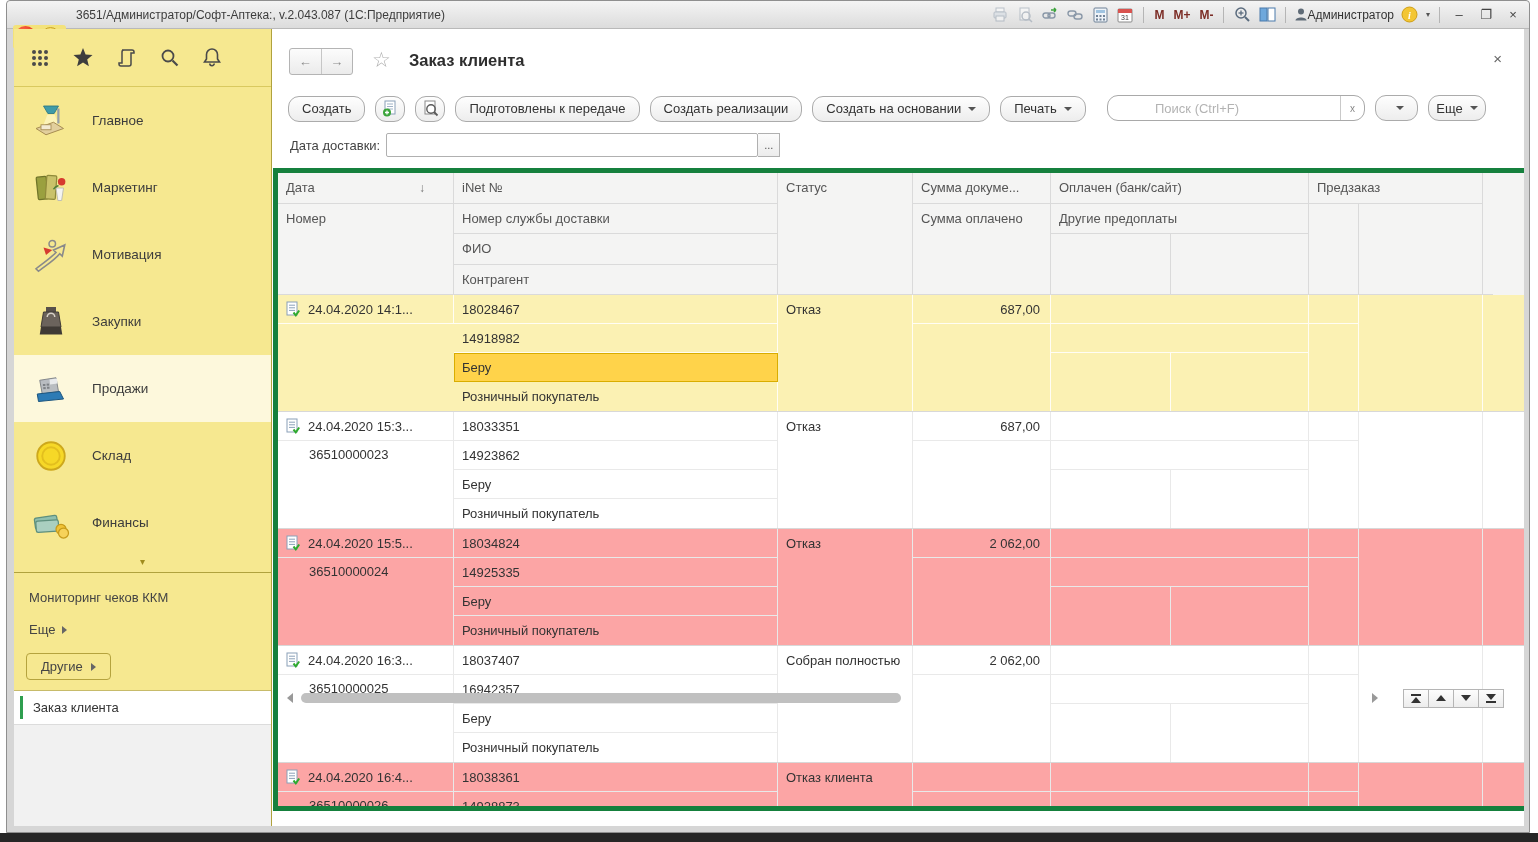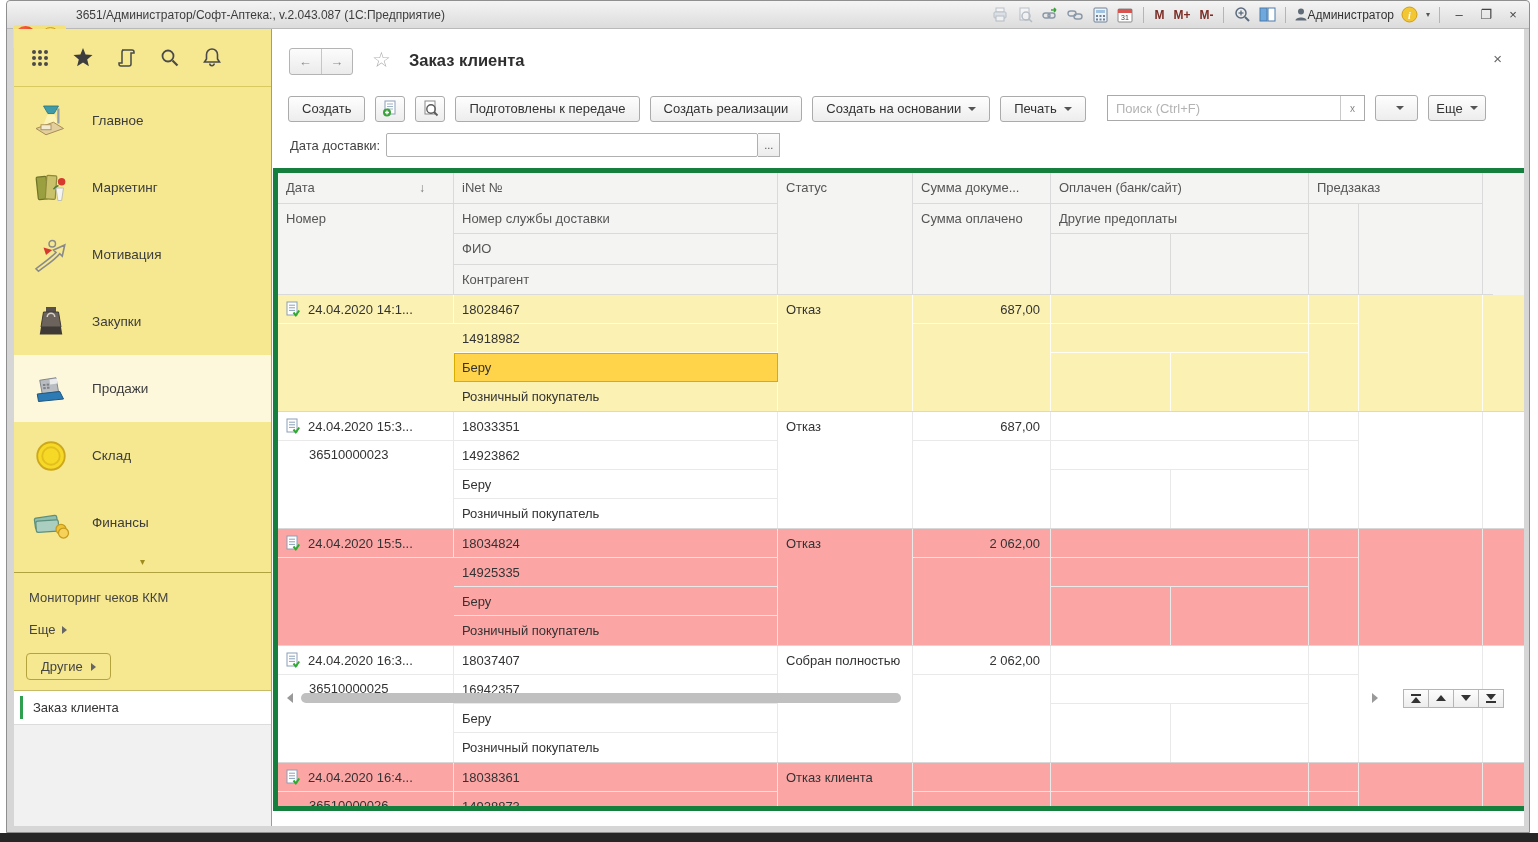--- a/index.html
+++ b/index.html
@@ -56,28 +56,28 @@
   .main{position:absolute;left:259px;top:0;right:0;bottom:0;background:#fff;}
   .mh-nav{position:absolute;left:16px;top:19px;width:62px;height:25px;border:1px solid #b4b4b4;border-radius:3px;
           background:linear-gradient(#fcfcfc,#ebebeb);display:flex;}
   .mh-nav .half{flex:1;display:flex;align-items:center;justify-content:center;font-size:13px;color:#8a8a8a;}
   .mh-nav .half:first-child{border-right:1px solid #c6c6c6;}
   .mh-star{position:absolute;left:99px;top:20px;font-size:21px;color:#b0b0b0;line-height:1;}
   .mh-title{position:absolute;left:136px;top:22px;font-size:16.5px;font-weight:bold;color:#2e2e2e;}
   .mh-close{position:absolute;right:22px;top:21px;font-size:15px;color:#666;}
   
   .toolbar{position:absolute;left:15px;top:66px;height:27px;display:flex;align-items:center;gap:10px;}
-  .btn{height:26px;border:1px solid #ababab;border-radius:3px;background:linear-gradient(#fefefe,#ededed);
+  .btn{height:26px;border:1px solid #ababab;border-radius:11px;background:linear-gradient(#fefefe,#ededed);
        display:inline-flex;align-items:center;justify-content:center;font-size:13px;color:#333;padding:0 13px;
        box-sizing:border-box;white-space:nowrap;}
   .btn .caret-dn{width:0;height:0;border-top:4px solid #555;border-left:4px solid transparent;
                  border-right:4px solid transparent;margin-left:7px;}
   .iconbtn{width:30px;padding:0;}
   .search-wrap{position:absolute;left:834px;top:66px;width:258px;height:26px;border:1px solid #a9a9a9;
-               border-radius:0;display:flex;box-sizing:border-box;background:#fff;}
+               border-radius:11px;display:flex;box-sizing:border-box;background:#fff;padding-left:39px;}
   .search-wrap input{flex:1;border:none;outline:none;font-size:13px;padding:0 8px;color:#333;background:transparent;
                      font-family:"Liberation Sans",sans-serif;}
   .search-wrap input::placeholder{color:#b3b3b3;}
   .search-clear{width:23px;border-left:1px solid #c9c9c9;display:flex;align-items:center;justify-content:center;
                 font-size:10px;color:#888;}
   .qbtn{position:absolute;left:1102px;top:66px;width:43px;}
   .morebtn{position:absolute;left:1155px;top:66px;width:58px;}
   
   .filter-row{position:absolute;left:17px;top:103px;height:26px;display:flex;align-items:center;}
   .filter-label{font-size:13px;color:#444;margin-right:6px;}
@@ -575,20 +575,23 @@
         <svg width="15" height="16" viewBox="0 0 15 16">
                       <rect x="1" y="1" width="10" height="13" fill="#fff" stroke="#8aa0b8"></rect>
                       <line x1="3" y1="4.2" x2="9" y2="4.2" stroke="#8aa0b8"></line>
                       <line x1="3" y1="6.8" x2="9" y2="6.8" stroke="#8aa0b8"></line>
                       <line x1="3" y1="9.4" x2="9" y2="9.4" stroke="#8aa0b8"></line>
                       <path d="M7.5 11.5 l2.3 2.8 3.4 -4.8" stroke="#2eaa2e" stroke-width="2" fill="none"></path>
                     </svg>
       </span>
       <span>24.04.2020 15:5...</span>
     </div>
+    <div class="dc top br numcell" style="grid-area:2/1/5/2">
+                  <span>36510000024</span>
+                </div>
     <div class="dc bb br" style="grid-area:1/2/2/3">
                   <span>18034824</span>
                 </div>
     <div class="dc bb br" style="grid-area:2/2/3/3">
                   <span>14925335</span>
                 </div>
     <div class="dc bb br fio" style="grid-area:3/2/4/3">
                   <span>Беру</span>
                 </div>
     <div class="dc br" style="grid-area:4/2/5/3">

